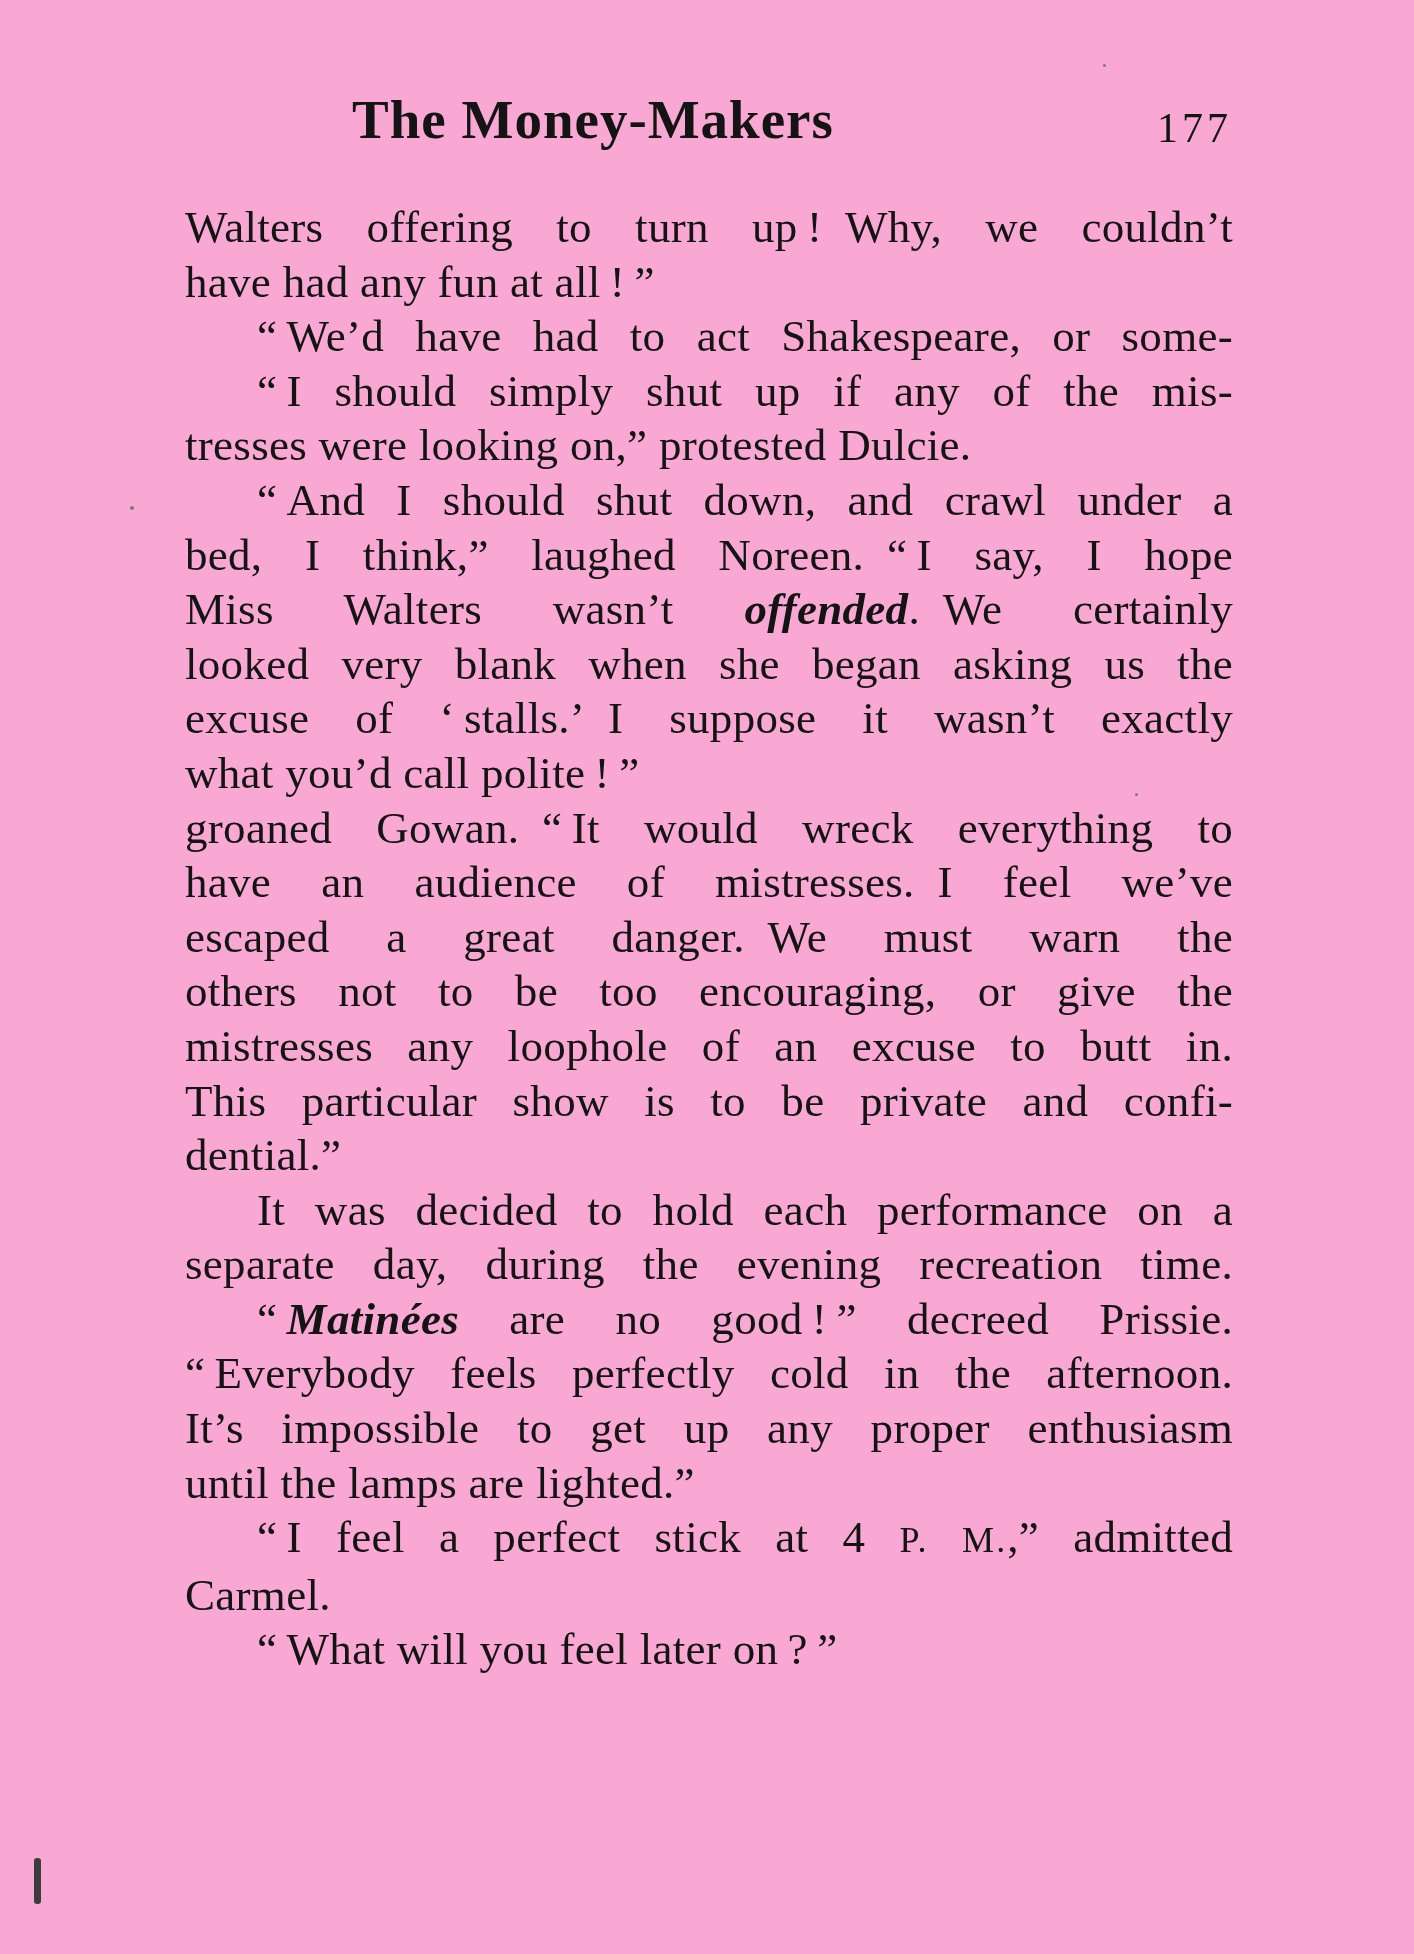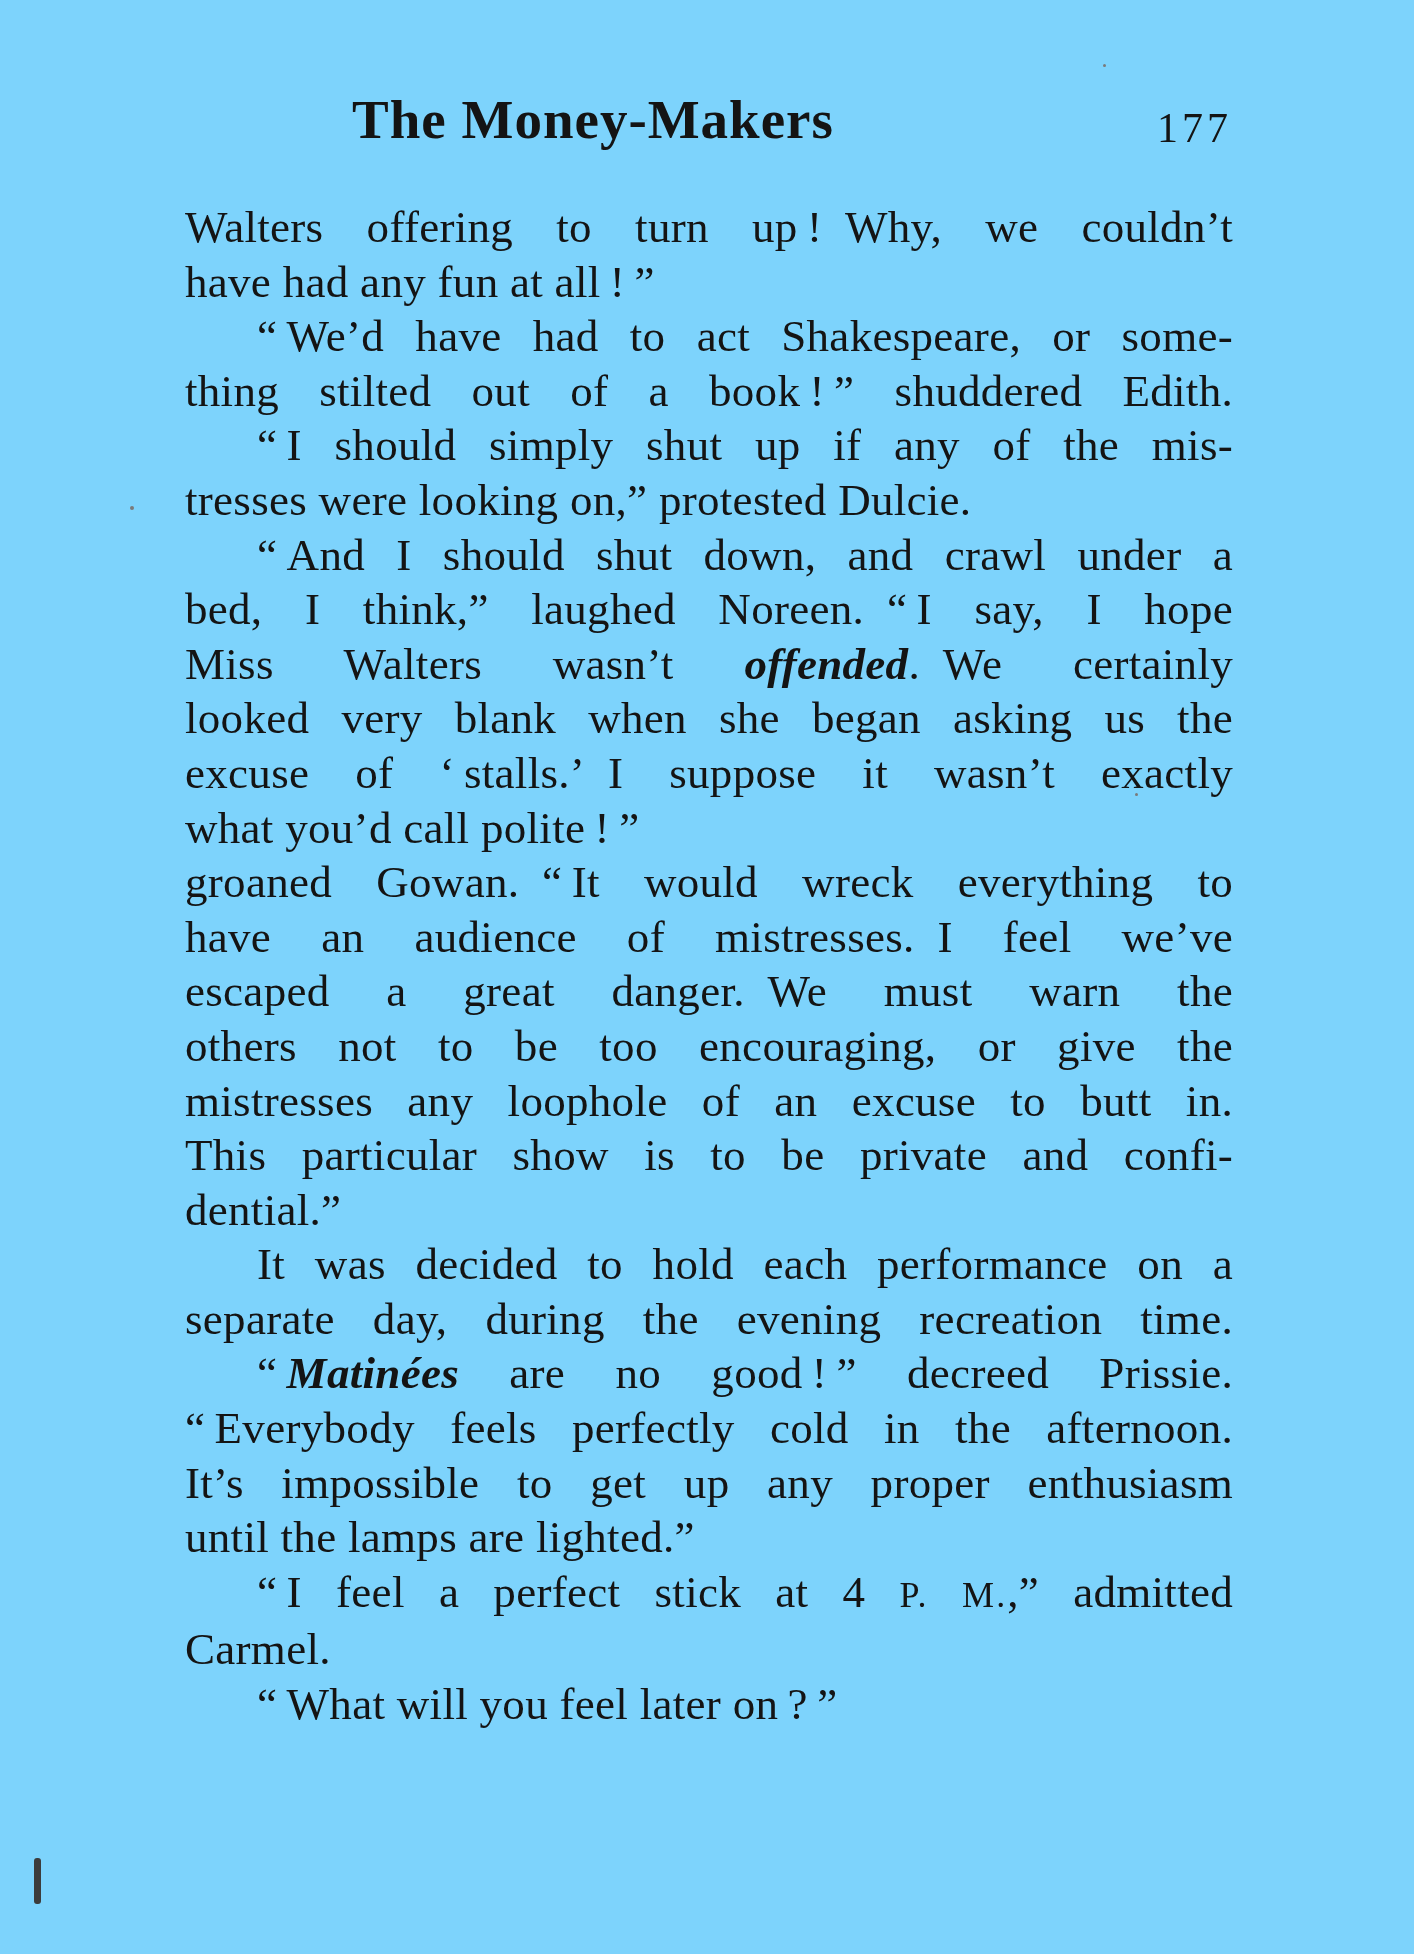--- a/index.html
+++ b/index.html
@@ -1,19 +1,19 @@
 <!DOCTYPE html>
 <html><head>
 <meta charset="utf-8">
 <style>
   html,body{margin:0;padding:0;background:#e8e8e8;}
   .page{
     position:relative;
     width:1414px;height:1954px;
-    background:#7dd3fc;
+    background:#f9a8d4;
     font-family:"Liberation Serif","DejaVu Serif",serif;
     color:#141414;
     overflow:hidden;
   }
   .header-title{
     position:absolute;
     top:88px;left:0;width:1186px;
     text-align:center;
     font-size:55px;
     font-weight:700;
@@ -63,21 +63,20 @@
 </head>
 <body>
 
 <div class="page">
   <div class="header-title">The Money-Makers</div>
   <div class="page-number">177</div>
   <div class="page-body">
       <div class="line justify"><span>Walters offering to turn up ! Why, we couldn’t</span></div>
       <div class="line"><span>have had any fun at all ! ”</span></div>
       <div class="line justify indent"><span>“ We’d have had to act Shakespeare, or some-</span></div>
-      <div class="line justify"><span>thing stilted out of a book ! ” shuddered Edith.</span></div>
       <div class="line justify indent"><span>“ I should simply shut up if any of the mis-</span></div>
       <div class="line"><span>tresses were looking on,” protested Dulcie.</span></div>
       <div class="line justify indent"><span>“ And I should shut down, and crawl under a</span></div>
       <div class="line justify"><span>bed, I think,” laughed Noreen. “ I say, I hope</span></div>
       <div class="line justify"><span>Miss Walters wasn’t </span><span class="it">offended</span><span>. We certainly</span></div>
       <div class="line justify"><span>looked very blank when she began asking us the</span></div>
       <div class="line justify"><span>excuse of ‘ stalls.’ I suppose it wasn’t exactly</span></div>
       <div class="line"><span>what you’d call polite ! ”</span></div>
       <div class="line justify"><span>groaned Gowan. “ It would wreck everything to</span></div>
       <div class="line justify"><span>have an audience of mistresses. I feel we’ve</span></div>

